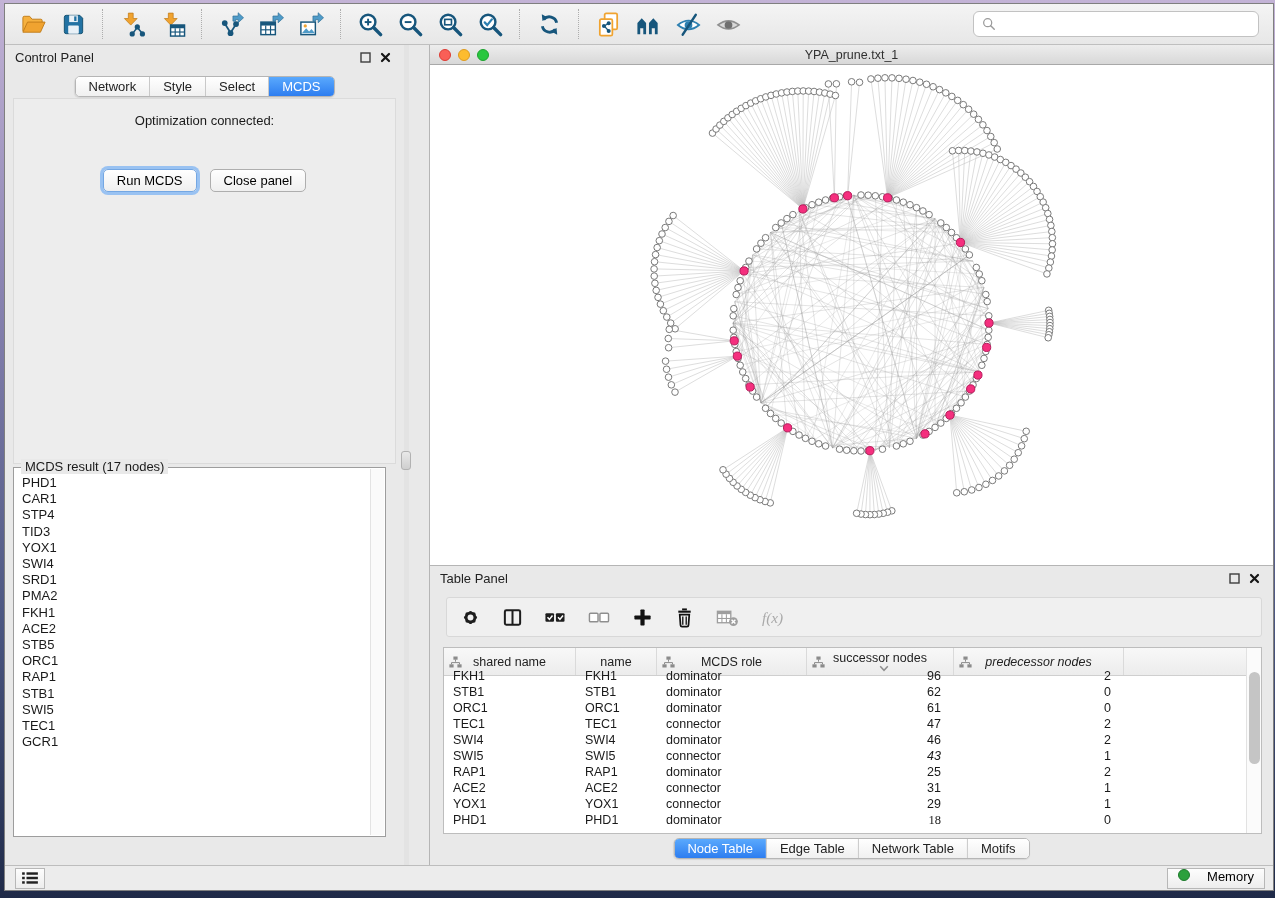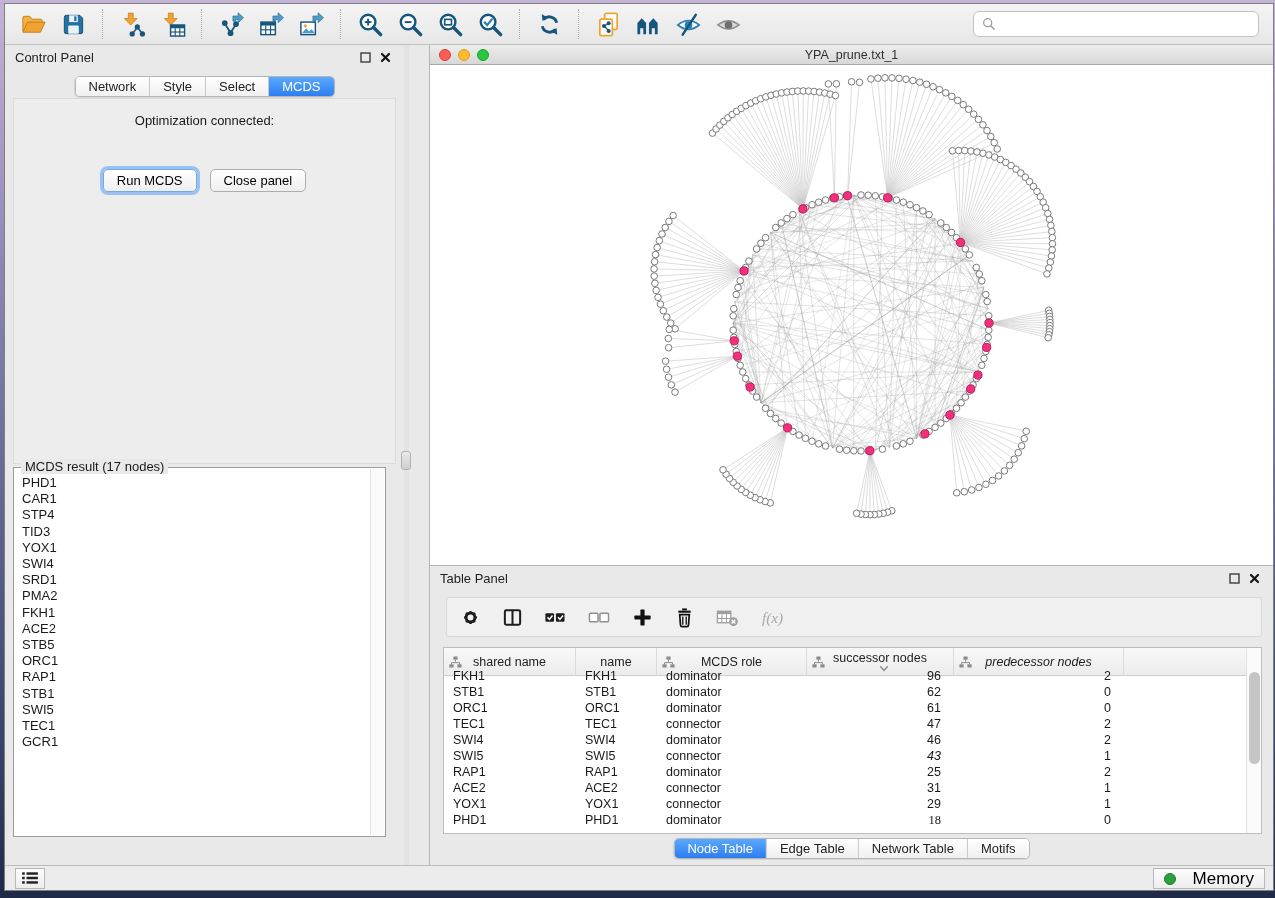--- a/index.html
+++ b/index.html
@@ -96,21 +96,21 @@
   .tbl-thumb{position:absolute;top:24px;left:2px;width:11px;height:92px;border-radius:6px;background:#c5c5c5;}
   .tp-tabs{position:absolute;top:272px;left:50%;transform:translateX(-50%);display:flex;height:21px;
     border:1px solid #b5b5b5;border-radius:5px;overflow:hidden;background:#fff;box-shadow:0 1px 1px rgba(0,0,0,.08);}
   
   .statusbar{height:25px;flex:0 0 25px;border-top:1px solid #bdbdbd;background:#ececec;
     display:flex;align-items:center;padding:0 10px;position:relative;}
   .list-btn{width:30px;height:21px;border:1px solid #b7b7b7;background:linear-gradient(#fdfdfd,#ededed);
     display:flex;align-items:center;justify-content:center;}
   .list-btn svg{width:18px;height:14px;}
   .memory-btn{position:absolute;right:8px;top:2px;height:21px;padding:0 10px;border:1px solid #b7b7b7;
-    background:linear-gradient(#fdfdfd,#ededed);display:flex;align-items:center;gap:17px;font-size:17px;}
+    background:linear-gradient(#fdfdfd,#ededed);display:flex;align-items:flex-start;gap:17px;font-size:13px;}
   .mem-dot{width:12px;height:12px;border-radius:50%;background:#2ca03c;border:1px solid #1d7a2b;}
 </style>
 </head>
 <body>
 
 <div class="window">
 
   <div class="toolbar">
 
     <div class="tool-btn">

